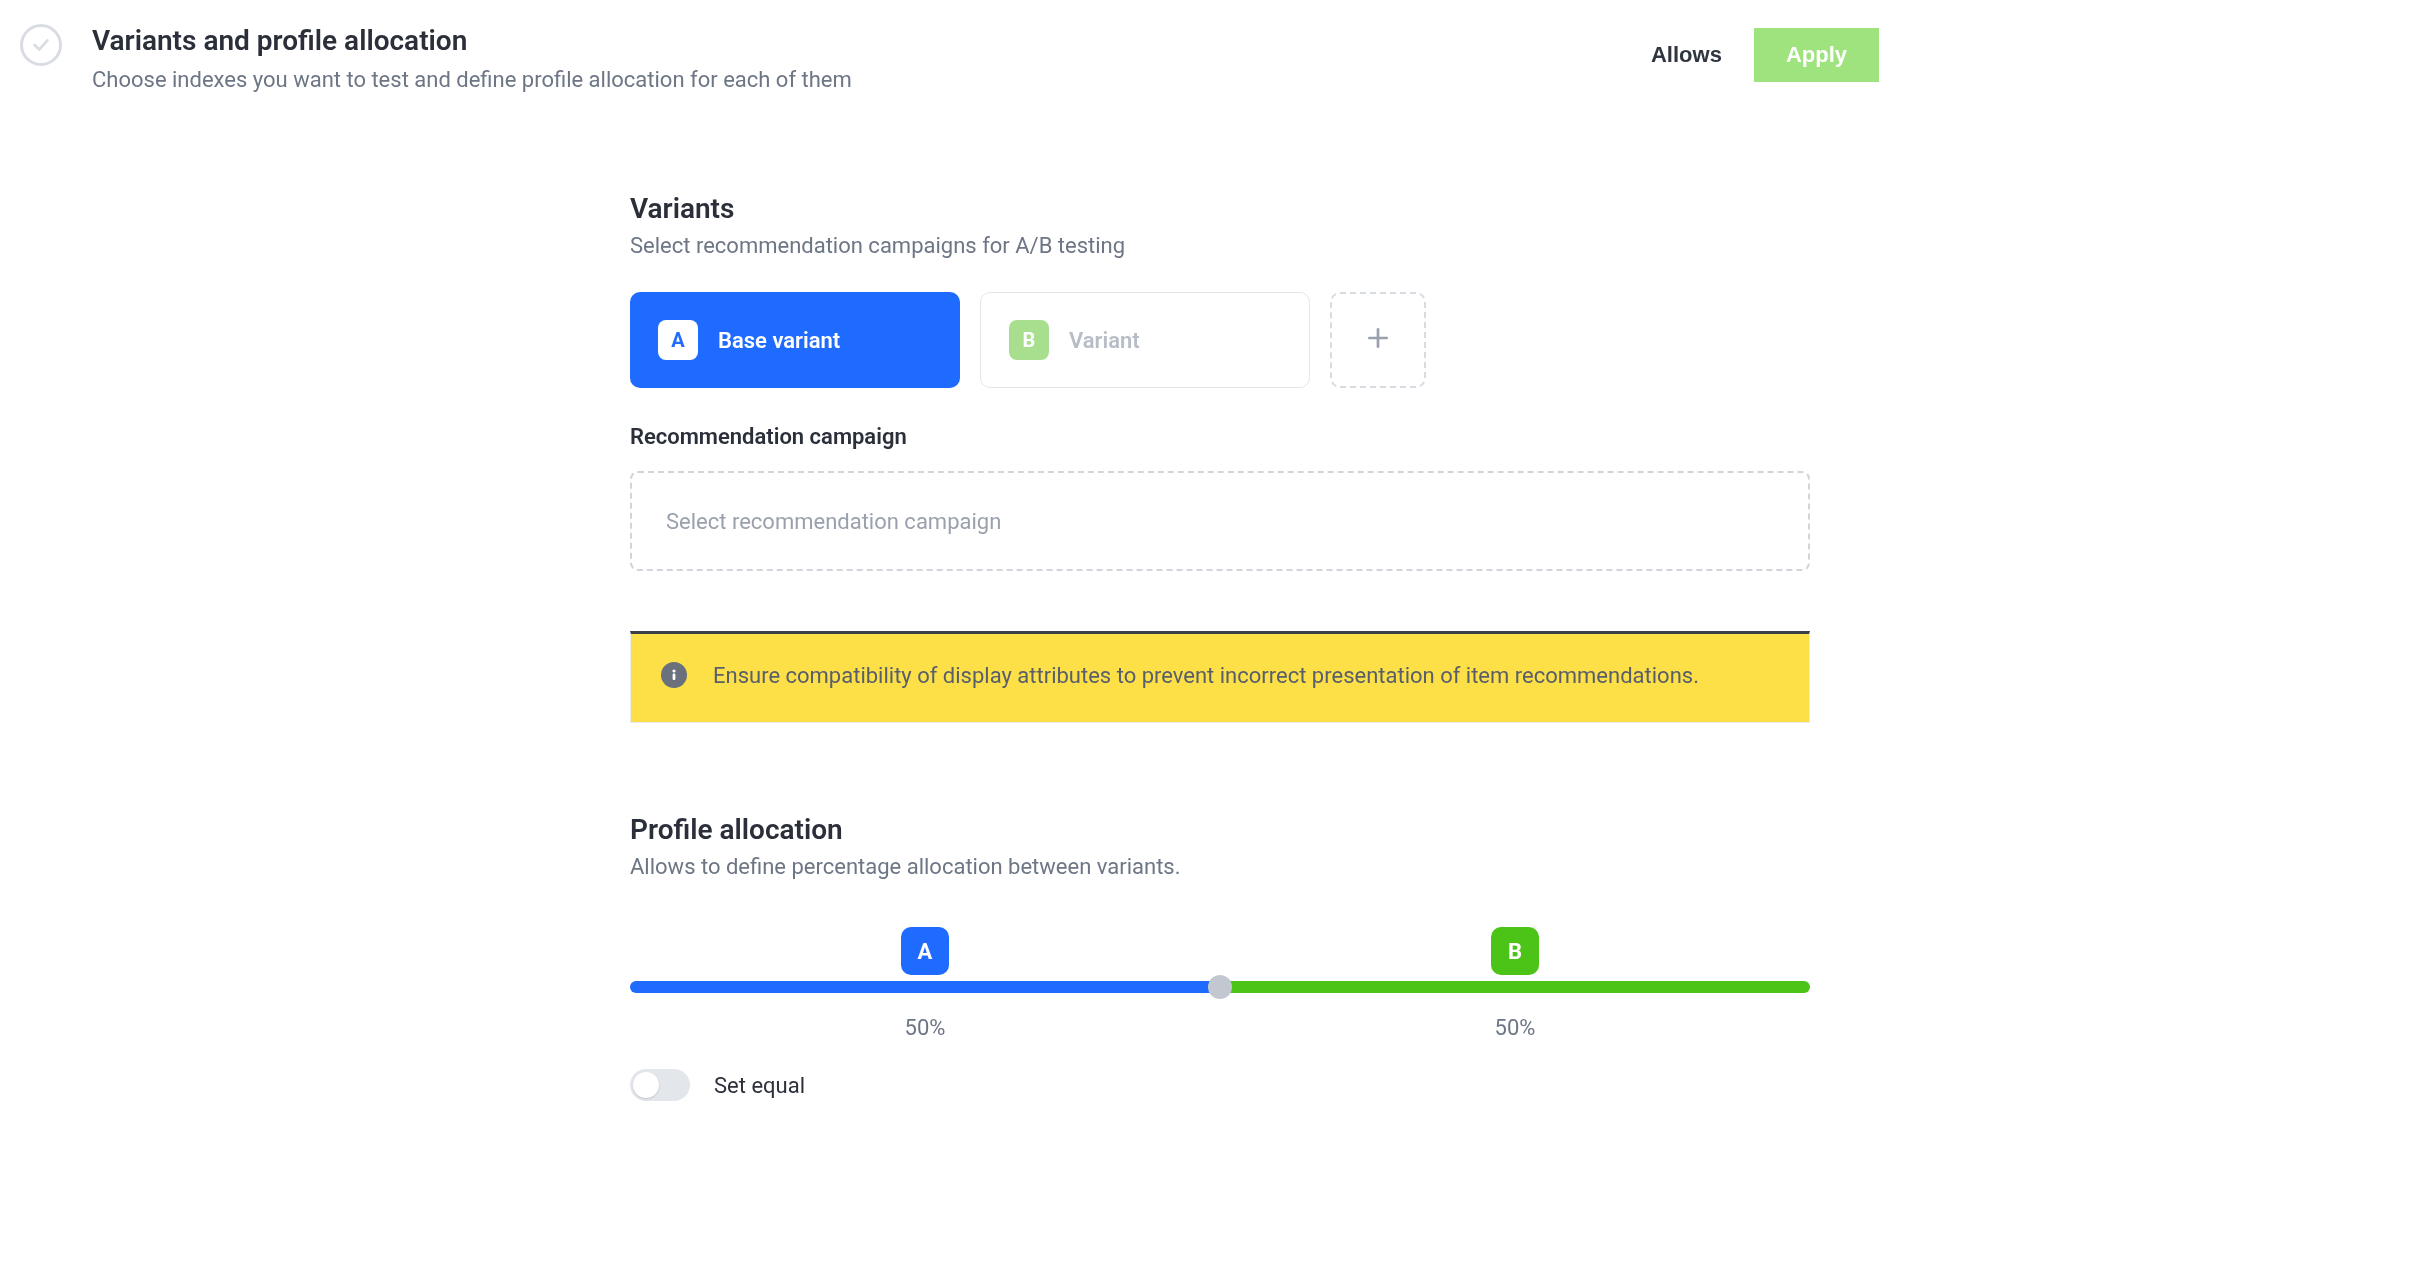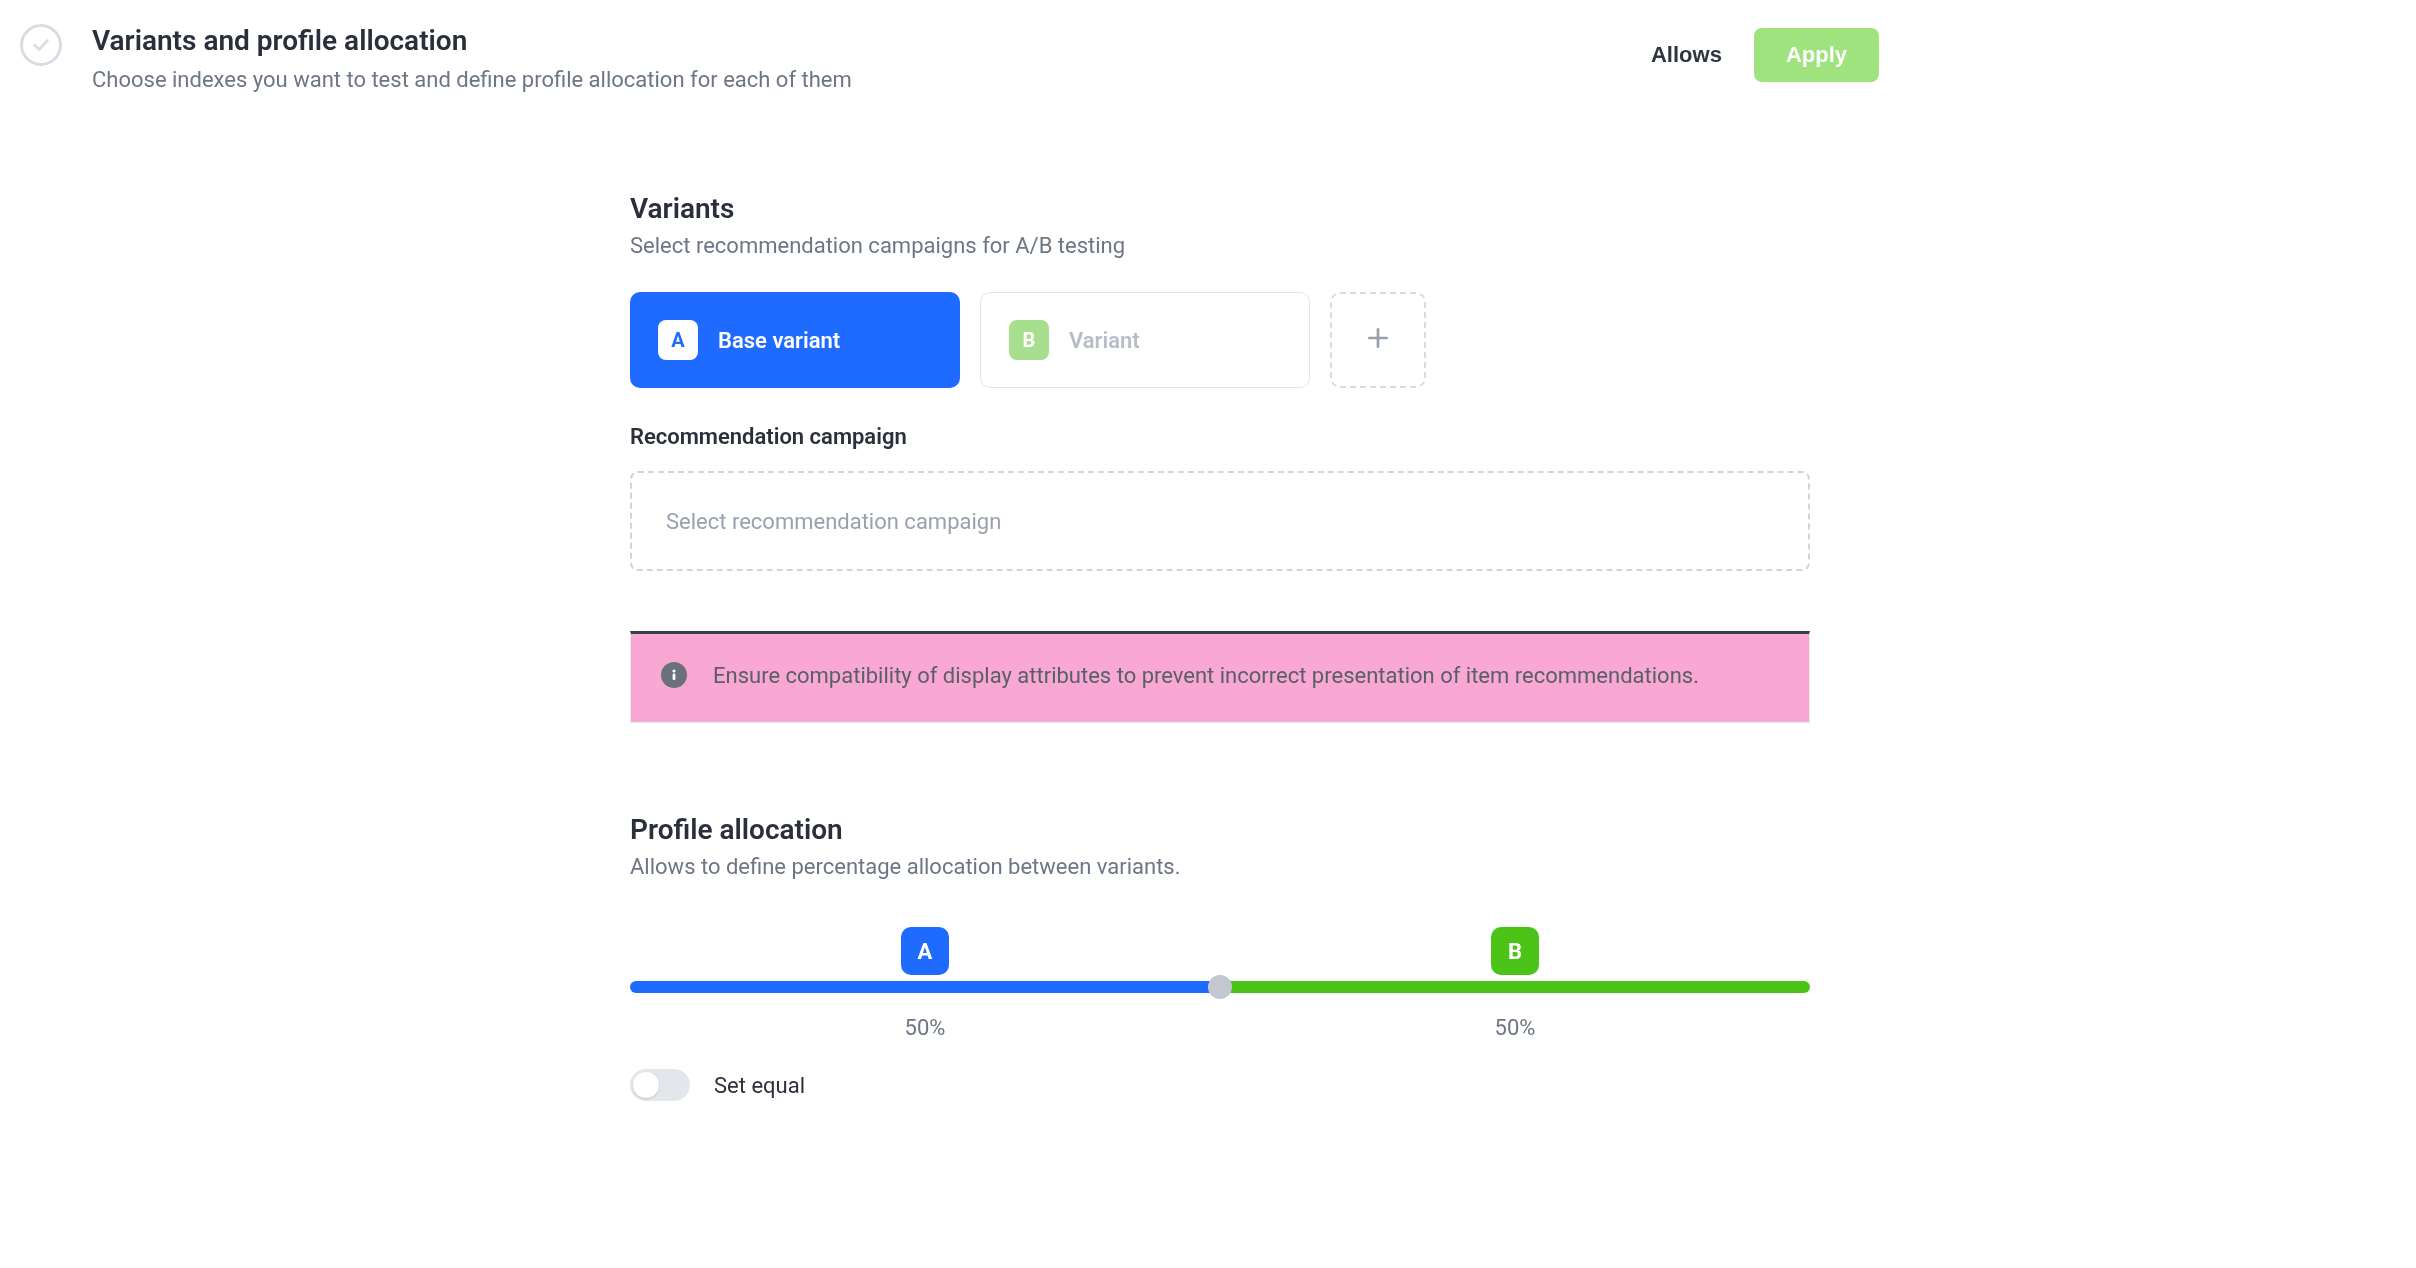--- a/index.html
+++ b/index.html
@@ -68,21 +68,21 @@
     cursor: pointer;
     padding: 8px 4px;
   }
   .apply-btn {
     background: #9ee37d;
     border: none;
     color: #fff;
     font-size: 22px;
     font-weight: 600;
     padding: 14px 32px;
-    border-radius: 8px;
+    border-radius: 0;
     cursor: pointer;
   }
 
   
   .main-col {
     width: 1180px;
     margin-left: 610px;
     margin-top: 100px;
   }
   .section-title {
@@ -166,21 +166,21 @@
     cursor: pointer;
     margin-bottom: 60px;
   }
 
   
   .info-banner {
     border-top: 3px solid #3a3f49;
     border-left: 1px solid #e7eaee;
     border-right: 1px solid #e7eaee;
     border-bottom: 1px solid #e7eaee;
-    background: #f9a8d4;
+    background: #fde047;
     display: flex;
     align-items: flex-start;
     gap: 26px;
     padding: 24px 34px 28px 30px;
     margin-bottom: 90px;
   }
   .info-icon {
     flex: 0 0 auto;
     width: 26px;
     height: 26px;

